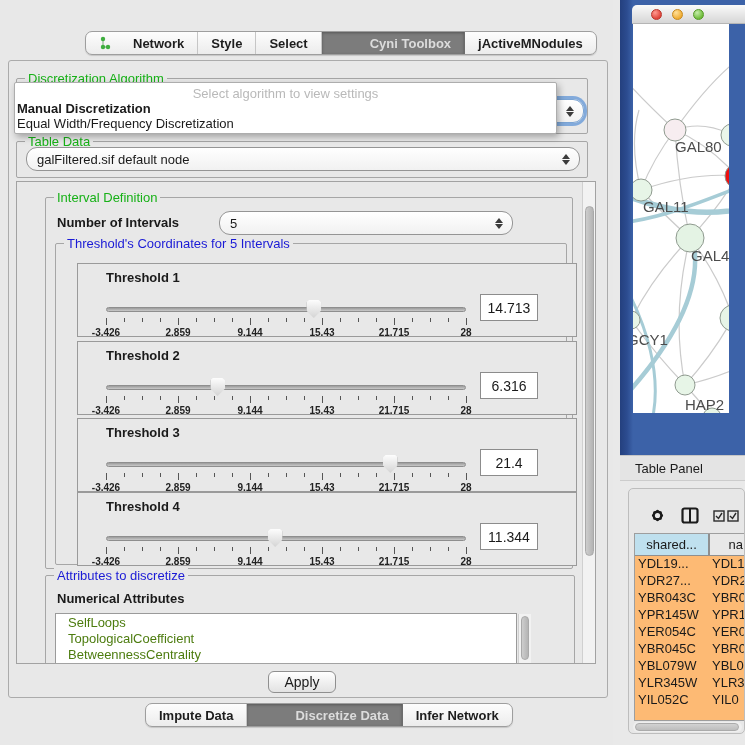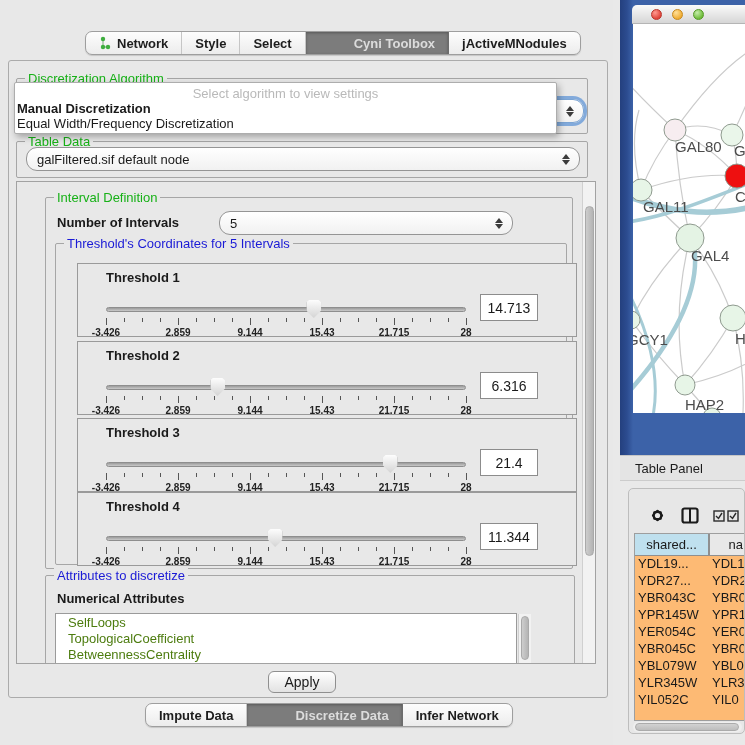--- a/index.html
+++ b/index.html
@@ -12,21 +12,21 @@
   #left-panel { left:0; top:0; width:613px; height:745px; background:#e8e8e8; }
   #titlebar { left:0; top:0; width:613px; height:23px; background:linear-gradient(#efefef,#dedede);
     border-bottom:1px solid #c2c2c2; }
   #titlebar .title { position:absolute; left:18px; top:4px; font-size:13px; color:#1c1c1c; }
   #float-btn { left:487px; top:7px; width:11px; height:10px; border:2px solid #222; border-radius:1px; }
   #close-btn { left:501px; top:6px; width:12px; height:12px; }
 
   
   .tabbar { height:24px; display:flex; align-items:stretch; background:linear-gradient(#fdfdfd,#ececec);
     border:1px solid #9e9e9e; border-radius:7px; overflow:hidden; box-shadow:0 1px 1px rgba(0,0,0,.15); }
-  .tabbar .tab { display:flex; align-items:center; justify-content:center; gap:5px;
+  .tabbar .tab { display:flex; align-items:center; justify-content:center; gap:21px;
     font-size:13px; font-weight:bold; color:#1d1d1d; padding:0 13px; border-right:1px solid #c6c6c6; cursor:default; }
   .tabbar .tab:last-child { border-right:none; }
   .tabbar .tab.sel { background:#7c7c7c; color:#dcdcdc; border-right:1px solid #6c6c6c; box-shadow:inset 0 1px 3px rgba(0,0,0,.3);padding-left:48px; }
   #top-tabs { left:85px; top:31px; }
   #bottom-tabs { left:145px; top:703px; }
 
   
   #outer-box { left:8px; top:60px; width:600px; height:638px; border:1px solid #ababab; border-radius:3px; background:#e8e8e8; }
 
   .group { position:absolute; border:1px solid #a6a6a6; border-radius:2px; }
@@ -80,21 +80,21 @@
   
   .push-btn { position:absolute; background:linear-gradient(#ffffff,#e2e2e2); border:1px solid #8f8f8f;
     border-radius:6px; font-size:14px; display:flex; align-items:center; justify-content:center; }
 
   
   #net-frame { left:620px; top:0; width:125px; height:455px;
     background:linear-gradient(90deg,#24407e 0px,#2c4c90 7px,#3c62a8 13px,#3c62a8 100%); }
   #net-titlebar { left:12px; top:5px; width:113px; height:19px; background:linear-gradient(#fafafa,#d6d6d6);
     border-bottom:1px solid #b5b5b5; border-top-left-radius:5px; }
   .light { position:absolute; top:4px; width:11px; height:11px; border-radius:50%; }
-  #net-canvas { left:13px; top:24px; width:112px; height:389px; background:#ffffff; overflow:hidden; }
+  #net-canvas { left:13px; top:24px; width:96px; height:389px; background:#ffffff; overflow:hidden; }
   .node-label { position:absolute; font-size:15px; color:#4c4c4c; white-space:nowrap; }
 
   #tablepanel-bar { left:620px; top:455px; width:125px; height:26px; background:#e4e4e4; border-top:1px solid #c6c6c6;
     border-bottom:1px solid #cccccc; }
   #tablepanel-bar .title { position:absolute; left:15px; top:5px; font-size:13px; color:#1c1c1c; }
   #tablepanel-body { left:628px; top:488px; width:117px; height:246px; background:#e7e7e7; border:1px solid #bdbdbd;
     border-radius:5px; overflow:hidden; }
   .tp-toolbar-icon { position:absolute; top:18px; }
   #tp-table { position:absolute; left:5px; top:44px; right:-1px; bottom:12px; background:#fdba74; border:1px solid #9e9e9e; overflow:hidden; }
   .tp-header { display:flex; height:22px; border-bottom:1px solid #8f8f8f; background:#e8e8e8; }

